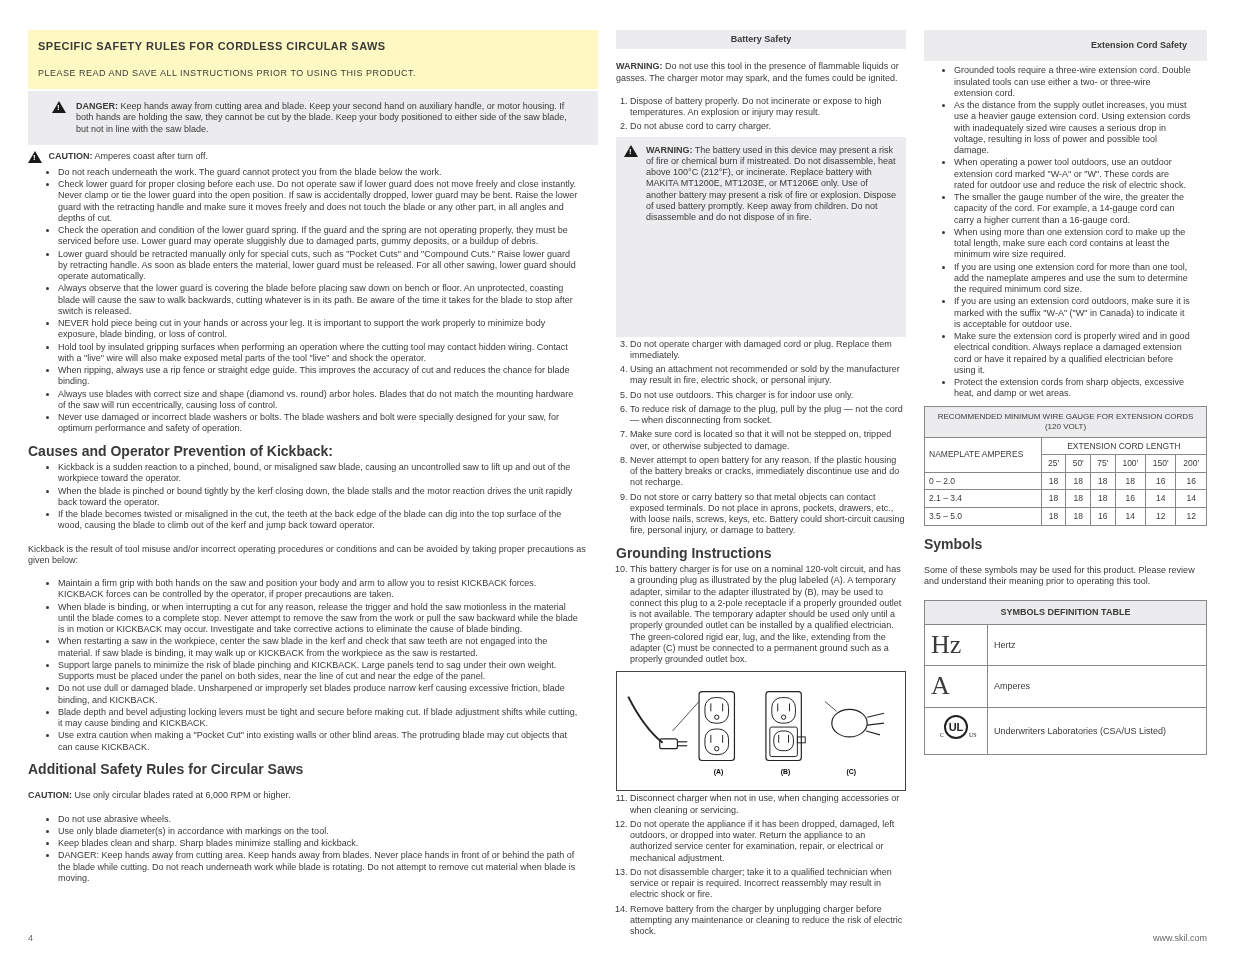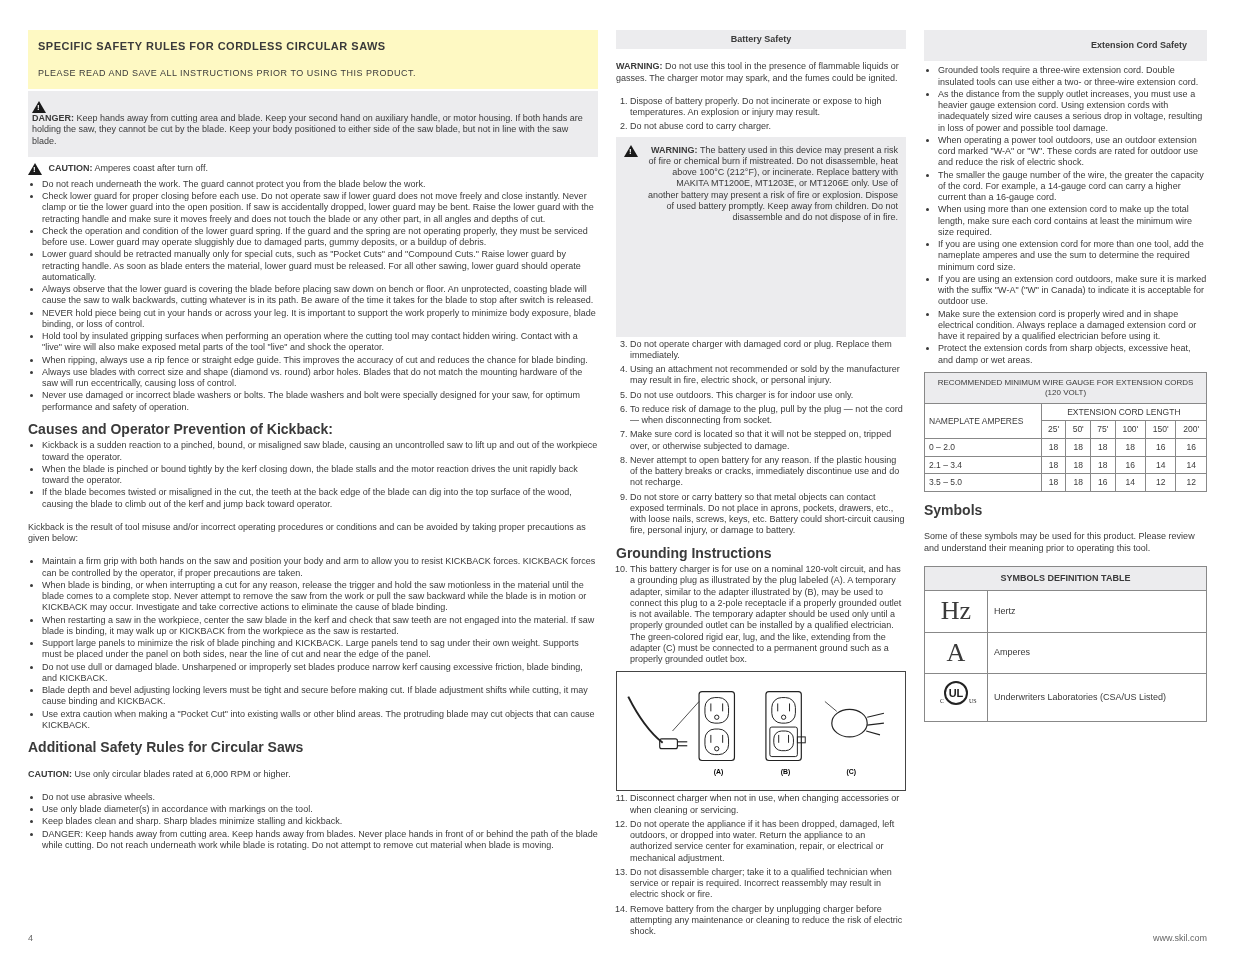--- a/index.html
+++ b/index.html
@@ -44,39 +44,39 @@
     color: #fff;
     font-size: 8px;
     font-weight: bold;
   }
 
   .caution-line { margin: 6px 0 4px 0; font-size: 9px; }
   .caution-line .strong { font-weight: bold; }
 
   p { margin: 12px 0; }
   ul { margin: 2px 0 4px 14px; padding: 0; }
-  li { margin: 1px 0; }
+  li { margin: 1px 16px; }
   ol.numlist { margin: 2px 0 4px 14px; padding: 0; }
   ol.numlist li { margin: 1px 0 3px 0; }
 
   .h3 { font-weight: bold; font-size: 14px; margin: 8px 0 2px 0; }
 
   table.awg { border-collapse: collapse; width: 100%; font-size: 8.5px; }
   table.awg th, table.awg td { border: 1px solid #888; padding: 3px 4px; text-align: center; }
   table.awg th { background: #fff; font-weight: normal; }
   table.awg .lbl { text-align: left; }
 
   .plug-figure { border: 1px solid #444; width: 290px; height: 120px; position: relative; background: #fff; }
   .plug-figure svg { width: 100%; height: 100%; }
   .fig-label { font-size: 7px; font-weight: bold; }
 
   table.symbols { border-collapse: collapse; width: 100%; font-size: 9px; }
   table.symbols th { background: #ececee; font-weight: bold; text-align: center; padding: 6px 4px; border: 1px solid #888; }
   table.symbols td { border: 1px solid #888; padding: 4px 6px; vertical-align: middle; }
-  .sym-cell { text-align: center; font-size: 26px; font-family: "Times New Roman", serif; font-weight: normal; width: 60px; height: 36px; margin-top: 48px; }
+  .sym-cell { text-align: left; font-size: 26px; font-family: "Times New Roman", serif; font-weight: normal; width: 60px; height: 36px; margin-top: 48px; }
 
   .footer { position: absolute; bottom: 10px; left: 28px; right: 28px; display: flex; justify-content: space-between; font-size: 9px; color: #666; }
 
   .mt2 { margin-top: 2px; }
   .mt4 { margin-top: 4px; }
   .mt6 { margin-top: 6px; }
   .mt10 { margin-top: 10px; }
   .bold { font-weight: bold; }
 </style>
 </head>
@@ -84,21 +84,21 @@
 
 <div class="page">
   <div class="cols">
 
     <div class="col col-1">
       <div class="band-title">
         <span>SPECIFIC SAFETY RULES FOR CORDLESS CIRCULAR SAWS</span>
         <span class="sub">PLEASE READ AND SAVE ALL INSTRUCTIONS PRIOR TO USING THIS PRODUCT.</span>
       </div>
 
-      <div class="greybox mt2" style="display:flex; align-items:flex-start; padding:10px 4px;flex-direction:column;">
+      <div class="greybox mt2" style="display:flex; align-items:flex-start; gap:6px; padding:10px 24px;">
         <span class="warn-icon"></span>
         <div>
           <span class="bold">DANGER:</span>
           <span>Keep hands away from cutting area and blade. Keep your second hand on auxiliary handle, or motor housing. If both hands are holding the saw, they cannot be cut by the blade. Keep your body positioned to either side of the saw blade, but not in line with the saw blade.</span>
         </div>
       </div>
 
       <div class="caution-line">
         <span class="warn-icon"></span>
         <span class="strong">CAUTION:</span>
@@ -152,21 +152,21 @@
       <div class="greybox tight bold" style="text-align:center;">Battery Safety</div>
       <p>
         <span class="bold">WARNING:</span>
         <span>Do not use this tool in the presence of flammable liquids or gasses. The charger motor may spark, and the fumes could be ignited.</span>
       </p>
       <ol class="numlist">
         <li>Dispose of battery properly. Do not incinerate or expose to high temperatures. An explosion or injury may result.</li>
         <li>Do not abuse cord to carry charger.</li>
       </ol>
 
-      <div class="greybox mt4" style="display:flex; align-items:flex-start; gap:4px; padding:8px 8px 12px 8px; min-height:200px;text-align:right;">
+      <div class="greybox mt4" style="display:flex; align-items:flex-start; gap:4px; padding:8px 8px 12px 8px; min-height:200px;">
         <span class="warn-icon"></span>
         <div>
           <span class="bold">WARNING:</span>
           <span>The battery used in this device may present a risk of fire or chemical burn if mistreated. Do not disassemble, heat above 100°C (212°F), or incinerate. Replace battery with MAKITA MT1200E, MT1203E, or MT1206E only. Use of another battery may present a risk of fire or explosion. Dispose of used battery promptly. Keep away from children. Do not disassemble and do not dispose of in fire.</span>
         </div>
       </div>
 
       <ol class="numlist mt4" start="3">
         <li>Do not operate charger with damaged cord or plug. Replace them immediately.</li>
         <li>Using an attachment not recommended or sold by the manufacturer may result in fire, electric shock, or personal injury.</li>
@@ -239,21 +239,21 @@
     <div class="col col-3">
       <div class="greybox tight bold" style="text-align:right; padding:10px 20px;">Extension Cord Safety</div>
       <ul class="mt4">
         <li>Grounded tools require a three-wire extension cord. Double insulated tools can use either a two- or three-wire extension cord.</li>
         <li>As the distance from the supply outlet increases, you must use a heavier gauge extension cord. Using extension cords with inadequately sized wire causes a serious drop in voltage, resulting in loss of power and possible tool damage.</li>
         <li>When operating a power tool outdoors, use an outdoor extension cord marked "W-A" or "W". These cords are rated for outdoor use and reduce the risk of electric shock.</li>
         <li>The smaller the gauge number of the wire, the greater the capacity of the cord. For example, a 14-gauge cord can carry a higher current than a 16-gauge cord.</li>
         <li>When using more than one extension cord to make up the total length, make sure each cord contains at least the minimum wire size required.</li>
         <li>If you are using one extension cord for more than one tool, add the nameplate amperes and use the sum to determine the required minimum cord size.</li>
         <li>If you are using an extension cord outdoors, make sure it is marked with the suffix "W-A" ("W" in Canada) to indicate it is acceptable for outdoor use.</li>
-        <li>Make sure the extension cord is properly wired and in shape electrical condition. Always replace a damaged extension cord or have it repaired by a qualified electrician before using it.</li>
+        <li>Make sure the extension cord is properly wired and in good electrical condition. Always replace a damaged extension cord or have it repaired by a qualified electrician before using it.</li>
         <li>Protect the extension cords from sharp objects, excessive heat, and damp or wet areas.</li>
       </ul>
 
       <table class="awg mt6">
         <tbody>
             <tr>
               <th colspan="7" class="bold" style="background:#ececee; font-size:8px; padding:5px 4px;">RECOMMENDED MINIMUM WIRE GAUGE FOR EXTENSION CORDS (120 VOLT)</th>
             </tr>
         <tr>
           <th rowspan="2" class="lbl">NAMEPLATE AMPERES</th>

